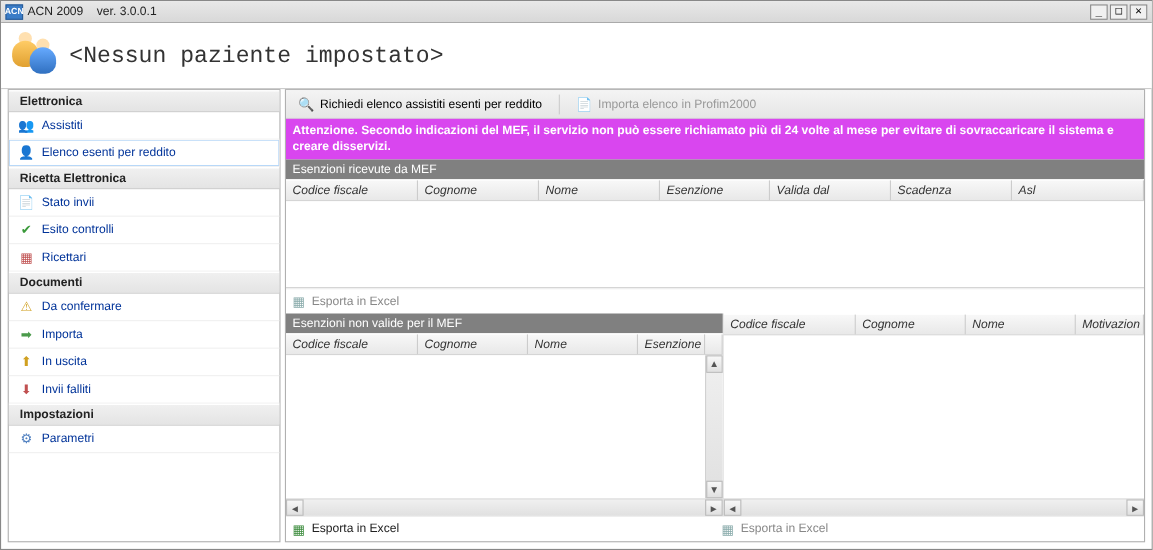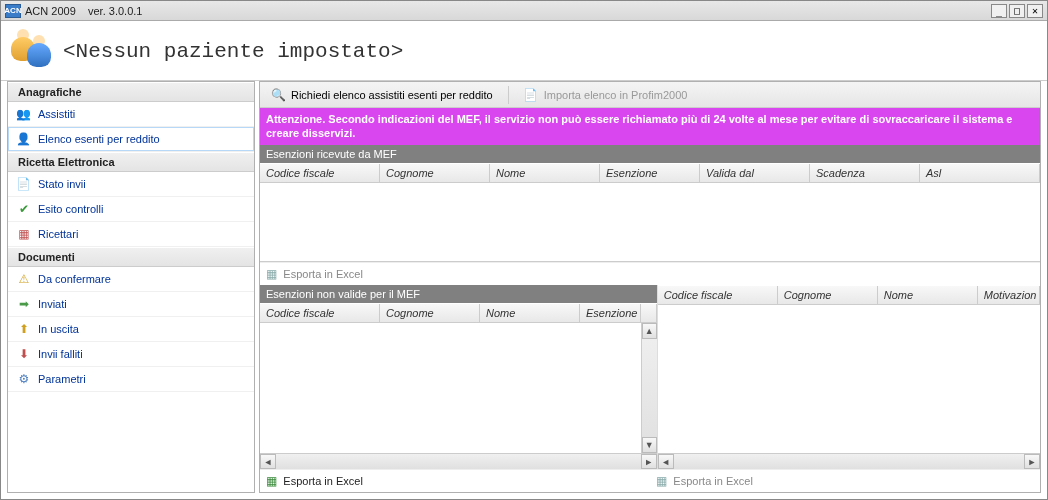--- a/index.html
+++ b/index.html
@@ -266,21 +266,21 @@
         <div class="person p1"></div>
       <div class="head h2"></div>
         <div class="person p2"></div>
     </div>
     <div class="page-title">&lt;Nessun paziente impostato&gt;</div>
   </div>
 
   <div class="body-area">
 
     <div class="sidebar">
-      <div class="sidebar-section-header">Anagrafiche</div>
+      <div class="sidebar-section-header">Elettronica</div>
       <div class="sidebar-item">
         <span class="icon icon-people">👥</span>
         <span class="sidebar-item-label">Assistiti</span>
       </div>
       <div class="sidebar-item selected">
         <span class="icon icon-coin">👤</span>
         <span class="sidebar-item-label">Elenco esenti per reddito</span>
       </div>
 
       <div class="sidebar-section-header">Ricetta Elettronica</div>
@@ -297,31 +297,32 @@
         <span class="sidebar-item-label">Ricettari</span>
       </div>
 
       <div class="sidebar-section-header">Documenti</div>
       <div class="sidebar-item">
         <span class="icon icon-warn">⚠</span>
         <span class="sidebar-item-label">Da confermare</span>
       </div>
       <div class="sidebar-item">
         <span class="icon icon-arrow-right">➡</span>
-        <span class="sidebar-item-label">Inviati</span>
+        <span class="sidebar-item-label">Importa</span>
       </div>
       <div class="sidebar-item">
         <span class="icon icon-arrow-up">⬆</span>
         <span class="sidebar-item-label">In uscita</span>
       </div>
       <div class="sidebar-item">
         <span class="icon icon-arrow-down">⬇</span>
         <span class="sidebar-item-label">Invii falliti</span>
       </div>
 
+      <div class="sidebar-section-header">Impostazioni</div>
       <div class="sidebar-item">
         <span class="icon icon-gear">⚙</span>
         <span class="sidebar-item-label">Parametri</span>
       </div>
     </div>
 
     <div class="main">
       <div class="toolbar">
         <div class="tool-btn">
           <span class="ticon">🔍</span>

